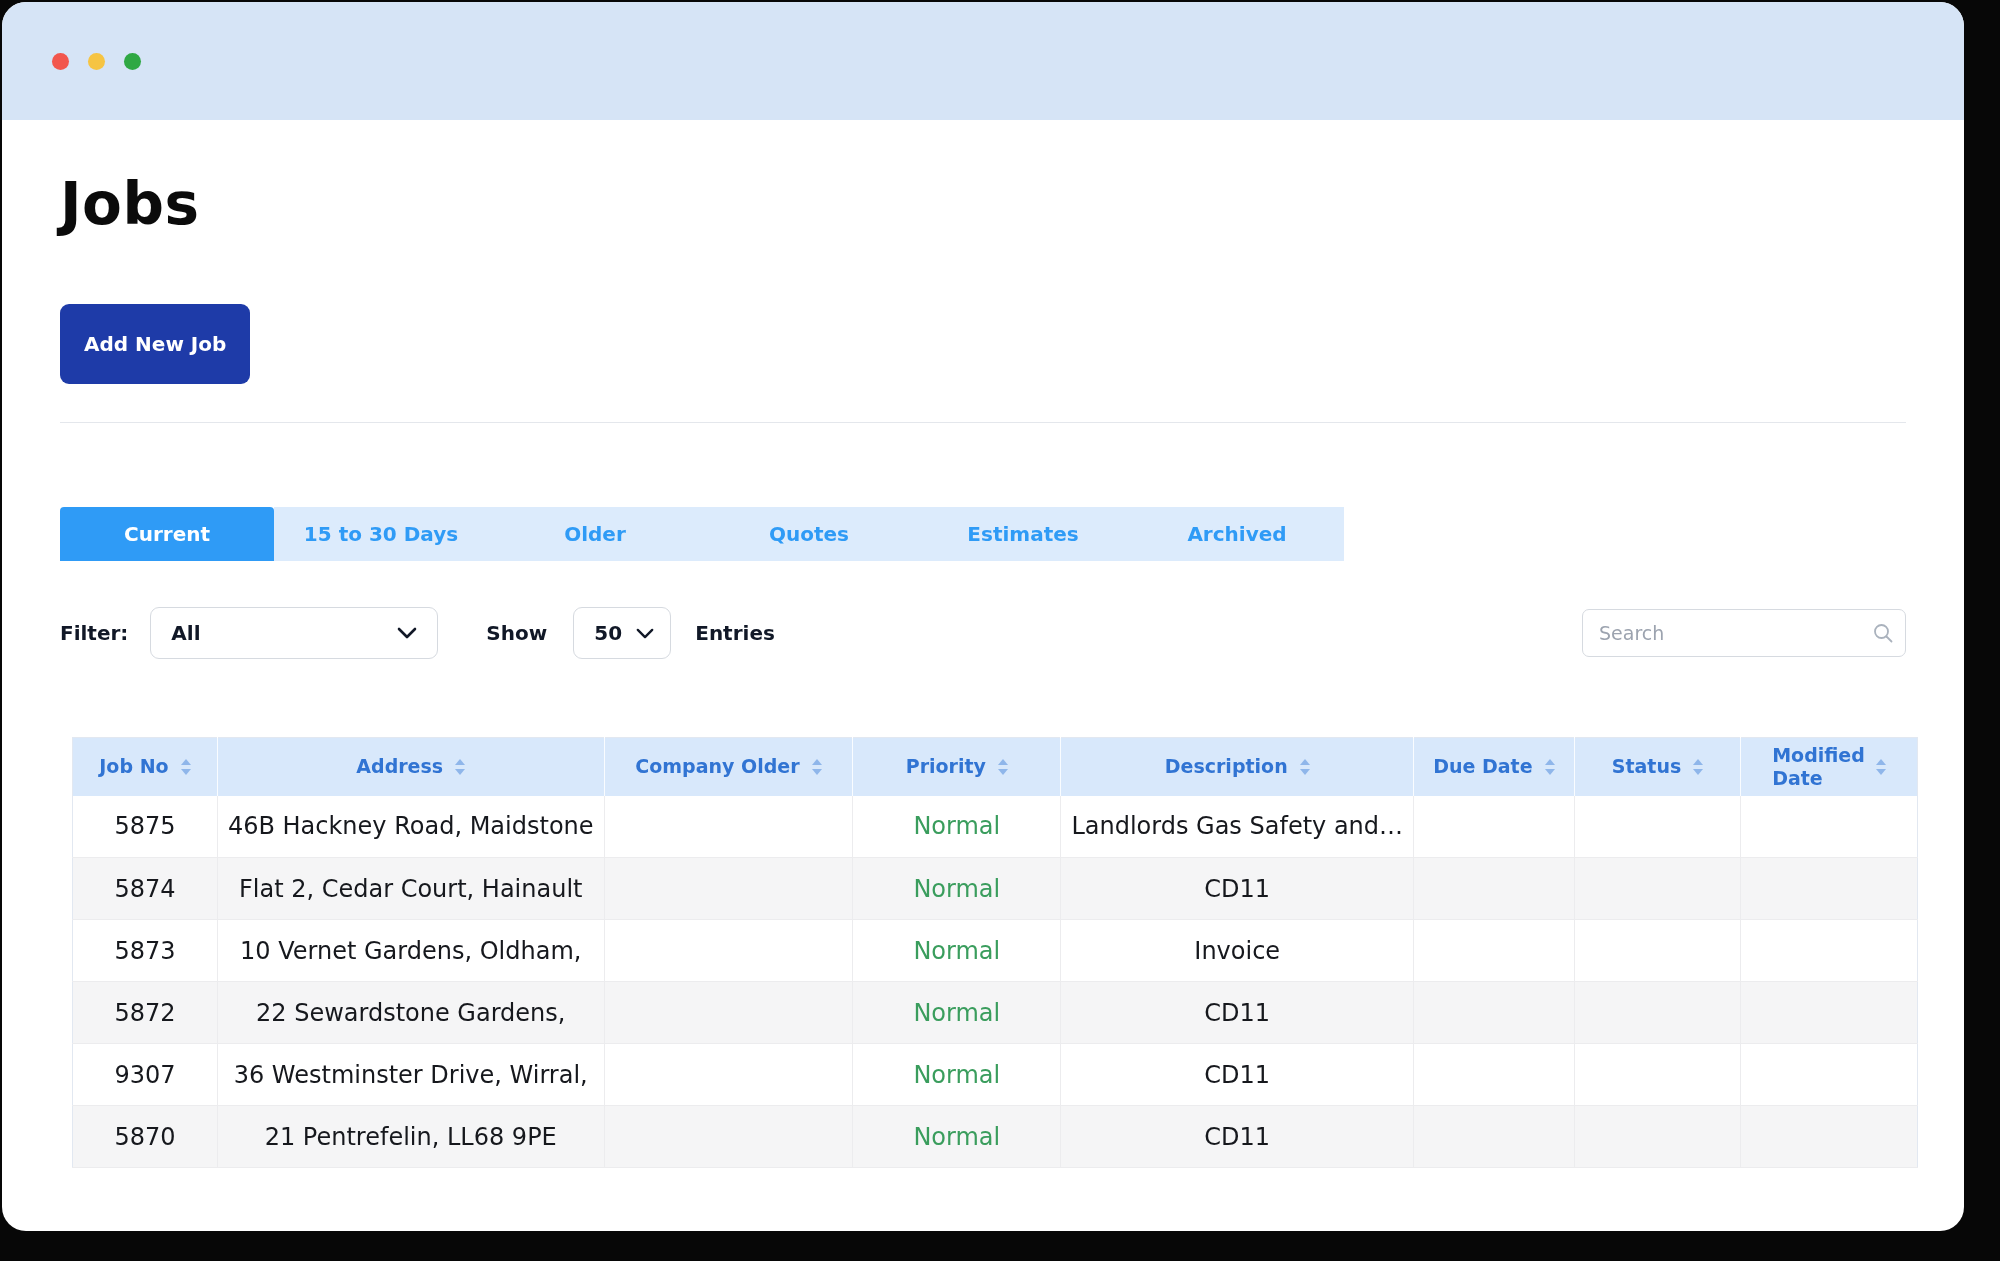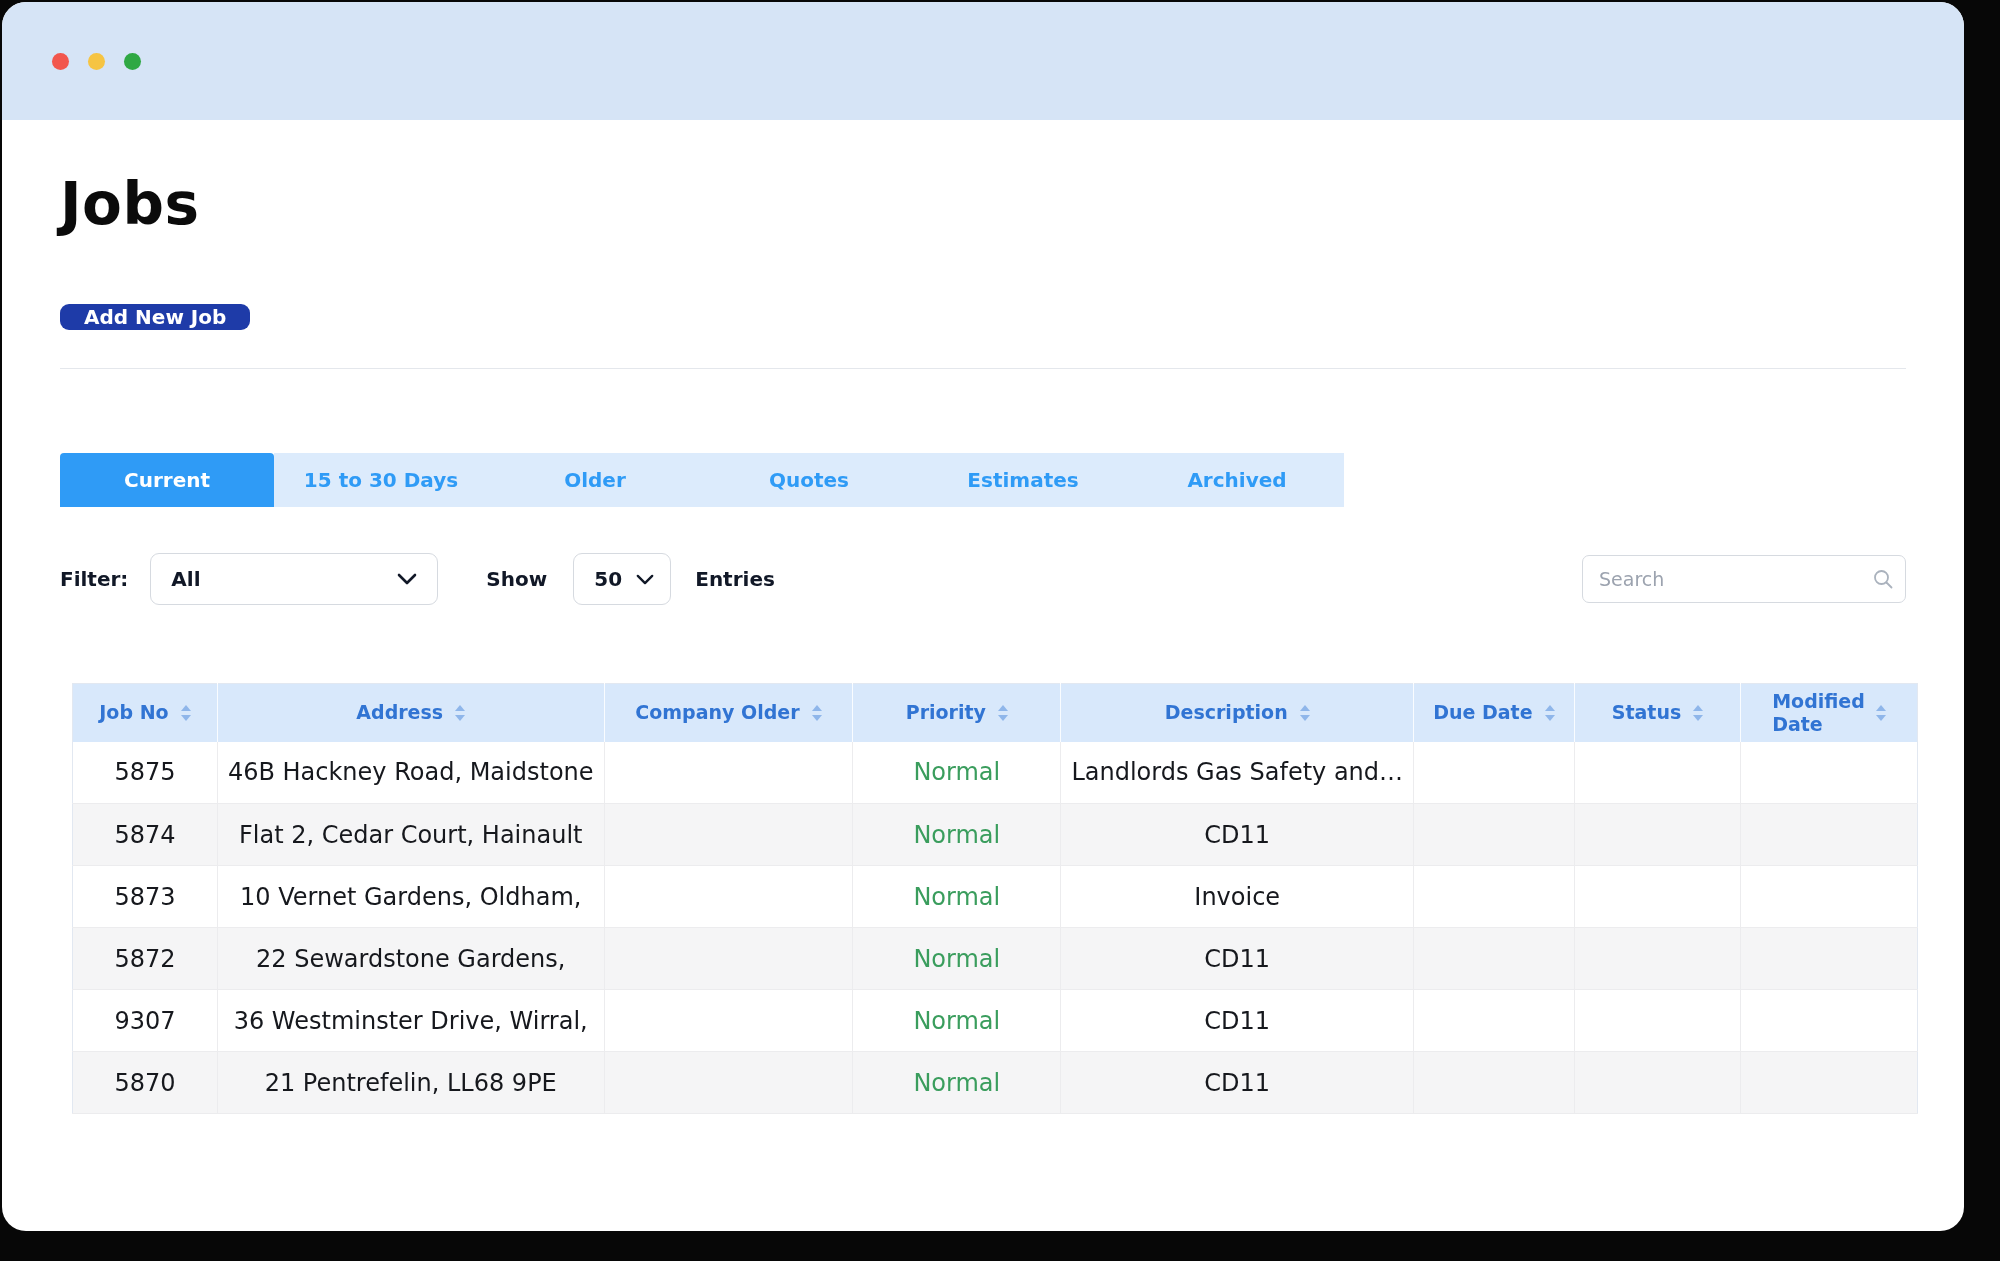--- a/index.html
+++ b/index.html
@@ -41,21 +41,21 @@
   }
   .add-btn {
     margin-top: 66px;
     background: var(--add-button-bg, #1e3ba8);
     color: #ffffff;
     border: none;
     border-radius: 9px;
     font-family: inherit;
     font-size: 20px;
     font-weight: 700;
-    padding: 1px 24px;
+    padding: 28px 24px;
     cursor: pointer;
     display: inline-block;
   }
   hr.divider {
     margin-top: 38px;
     border: none;
     border-top: 1px solid #e4e7ec;
   }
 
   .tabs { margin-top: 84px; display: flex; }

